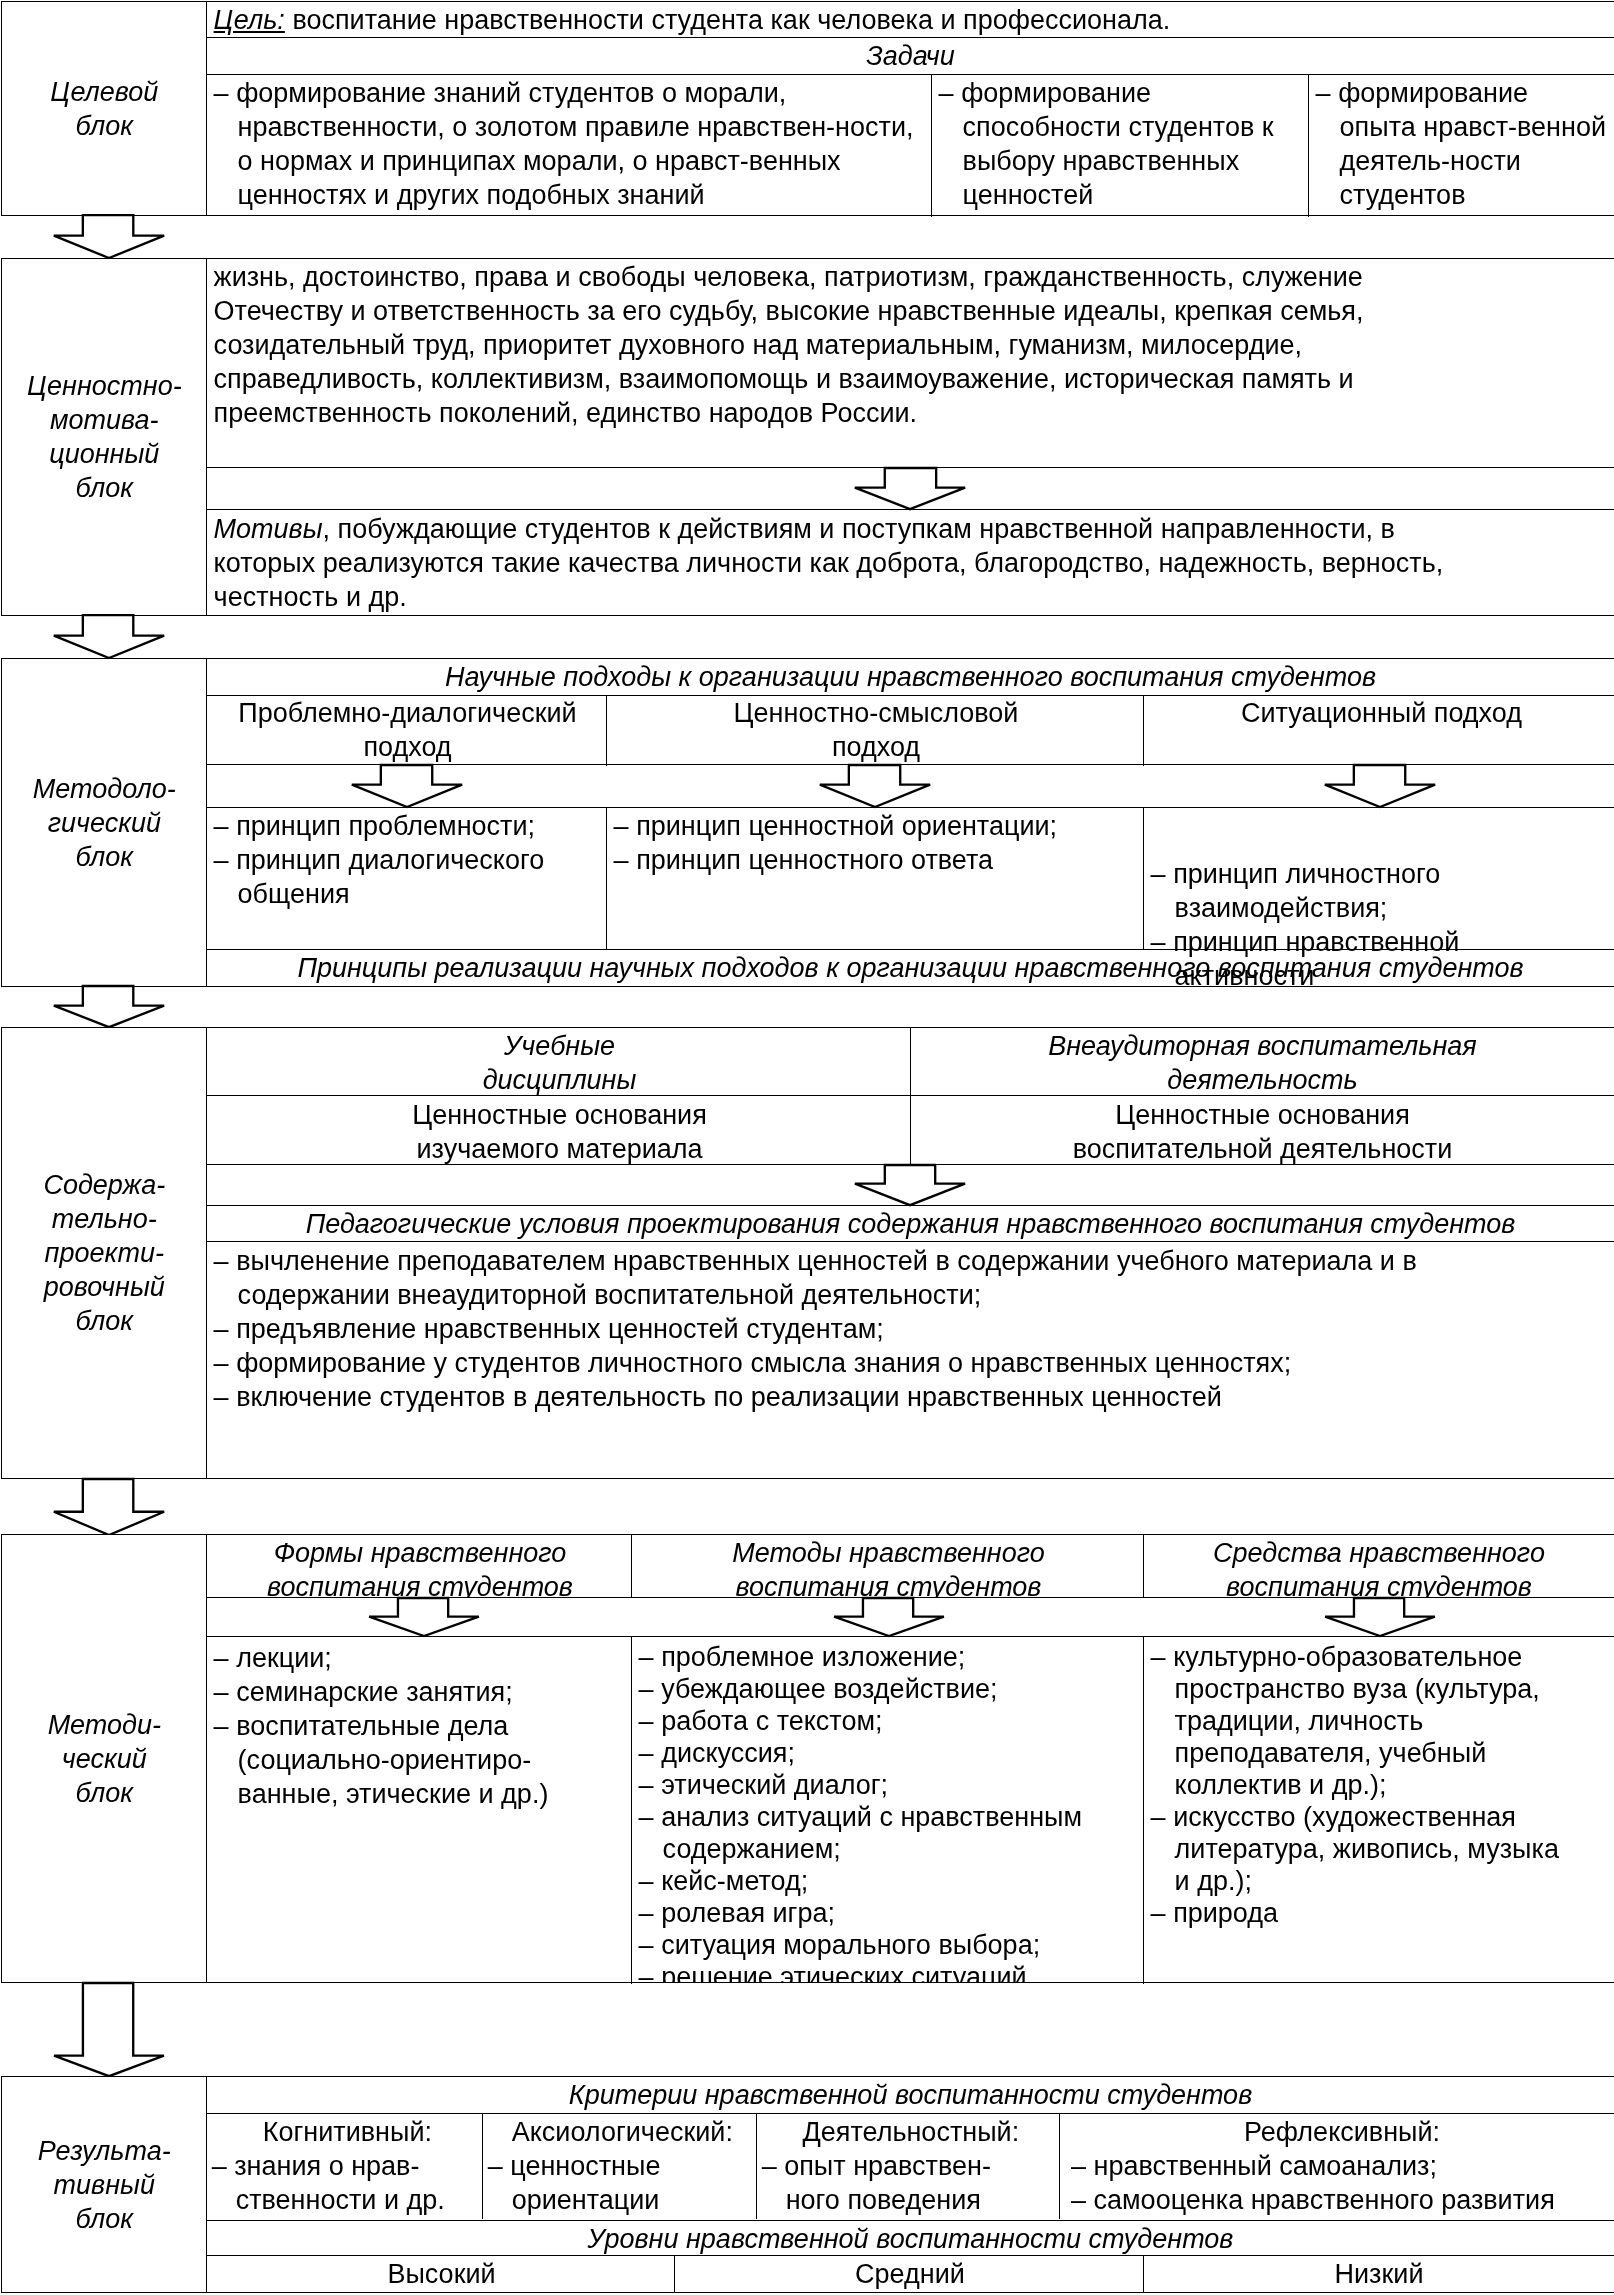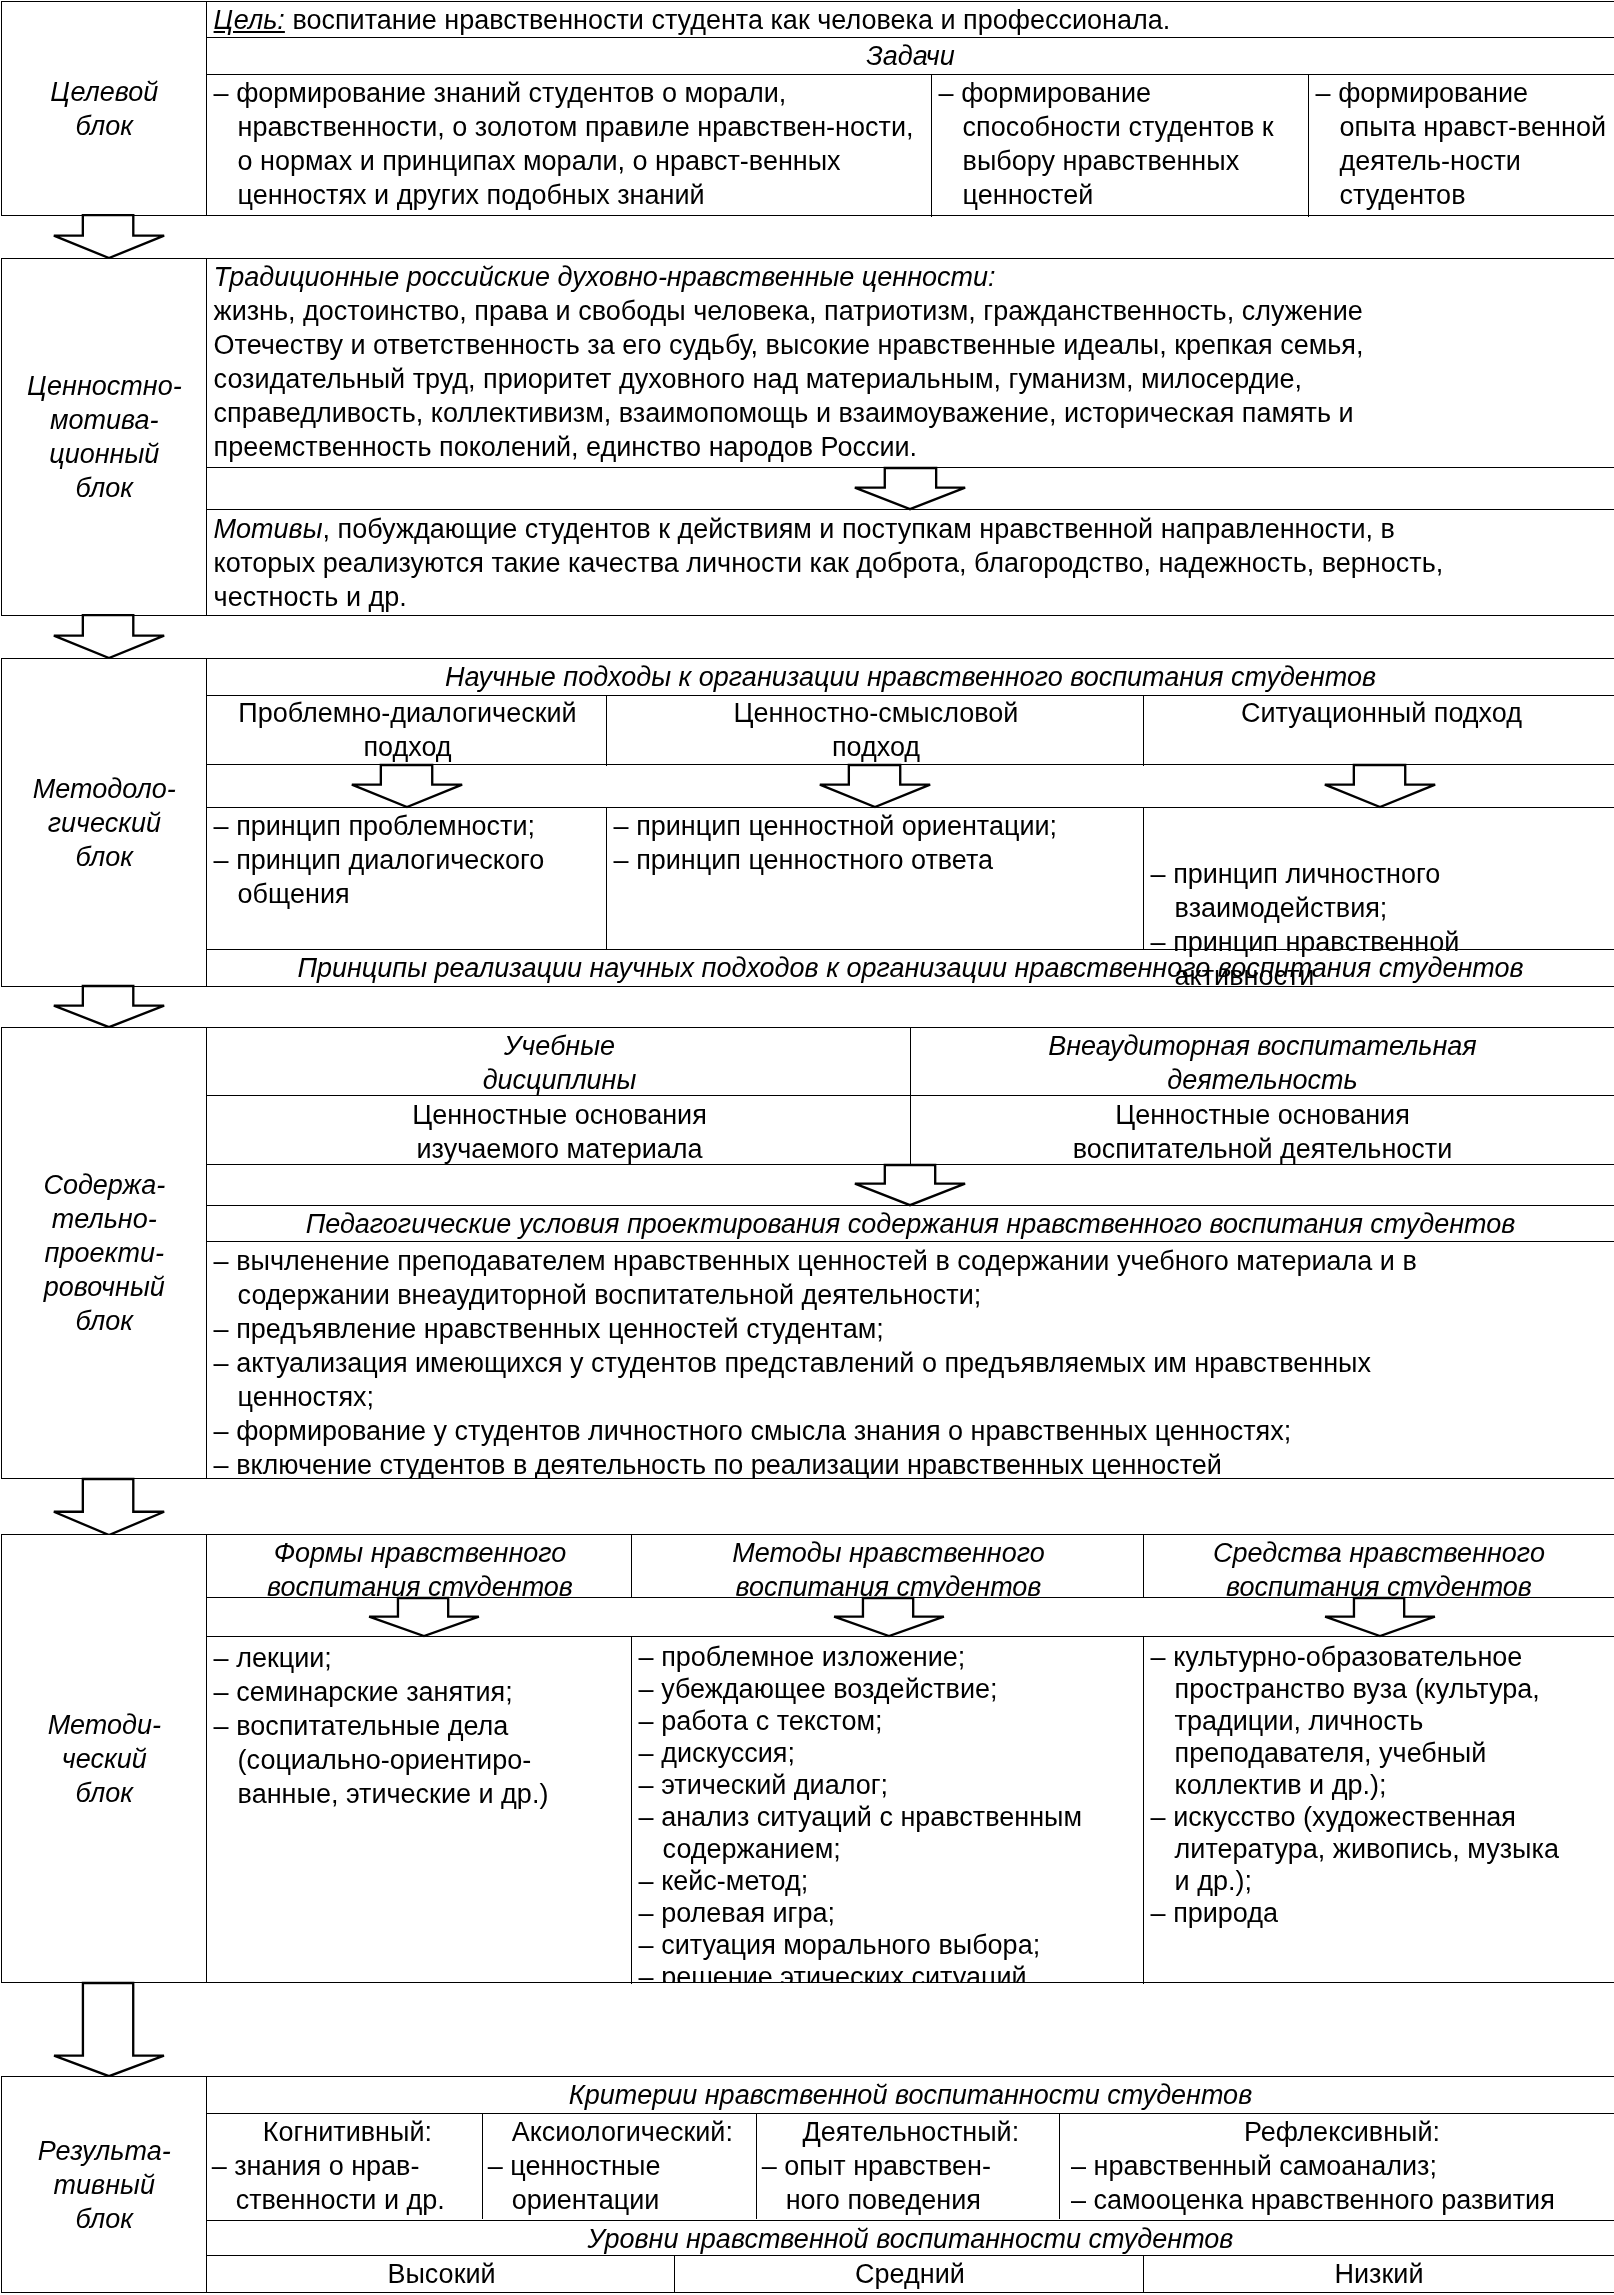--- a/index.html
+++ b/index.html
@@ -57,21 +57,20 @@
 </svg>
 
 <div class="box" style="left:0.9px;top:258px;width:1614px;height:358px;"></div>
 <div class="vl" style="left:206px;top:258px;height:358px;"></div>
 <div class="cell label" style="left:2.8px;top:260px;width:203px;height:354px;white-space:pre-line;">Ценностно-
 мотива-
 ционный
 блок</div>
 
 <div class="cell pad" style="left:208px;top:260px;width:1405px;height:207px;">
-  <div class="it">Традиционные российские духовно-нравственные ценности:</div>
   <div style="padding-right:140px;">жизнь, достоинство, права и свободы человека, патриотизм, гражданственность, служение Отечеству и ответственность за его судьбу, высокие нравственные идеалы, крепкая семья, созидательный труд, приоритет духовного над материальным, гуманизм, милосердие, справедливость, коллективизм, взаимопомощь и взаимоуважение, историческая память и преемственность поколений, единство народов России.</div>
 </div>
 <div class="hl" style="left:207px;top:467px;width:1407px;"></div>
 <svg class="arrow" style="left:853px;top:468px;" width="114" height="43" viewBox="0 0 122 46">
   <polygon points="34,0 89,0 89,21 120,21 61,44 2,21 34,21" fill="#fff" stroke="#000" stroke-width="2.5"></polygon>
 </svg>
 <div class="hl" style="left:207px;top:509px;width:1407px;"></div>
 <div class="cell pad" style="left:208px;top:512px;width:1405px;height:103px;padding-right:140px;">
   <span class="it">Мотивы</span><span>, побуждающие студентов к действиям и поступкам нравственной направленности, в которых реализуются такие качества личности как доброта, благородство, надежность, верность, честность и др.</span>
 </div>
@@ -159,21 +158,20 @@
   <polygon points="34,0 88,0 88,20 120,20 61,43 2,20 34,20" fill="#fff" stroke="#000" stroke-width="2.5"></polygon>
 </svg>
 <div class="hl" style="left:207px;top:1205px;width:1407px;"></div>
 <div class="cell it center nowrap" style="left:208px;top:1207px;width:1405px;height:34px;">Педагогические условия проектирования содержания нравственного воспитания студентов</div>
 <div class="hl" style="left:207px;top:1241px;width:1407px;"></div>
 
 <div class="cell pad" style="left:208px;top:1244px;width:1405px;height:234px;padding-right:140px;">
   <ul class="dash">
     <li>вычленение преподавателем нравственных ценностей в содержании учебного материала и в содержании внеаудиторной воспитательной деятельности;</li>
     <li>предъявление нравственных ценностей студентам;</li>
-    <li>актуализация имеющихся у студентов представлений о предъявляемых им нравственных ценностях;</li>
     <li>формирование у студентов личностного смысла знания о нравственных ценностях;</li>
     <li>включение студентов в деятельность по реализации нравственных ценностей</li>
   </ul>
 </div>
 
 <svg class="arrow" style="left:52px;top:1479px;" width="114" height="58" viewBox="0 0 122 62">
   <polygon points="33,0 87,0 87,35 120,35 61,60 2,35 33,35" fill="#fff" stroke="#000" stroke-width="2.5"></polygon>
 </svg>
 
 <div class="box" style="left:0.9px;top:1534px;width:1614px;height:449px;"></div>

